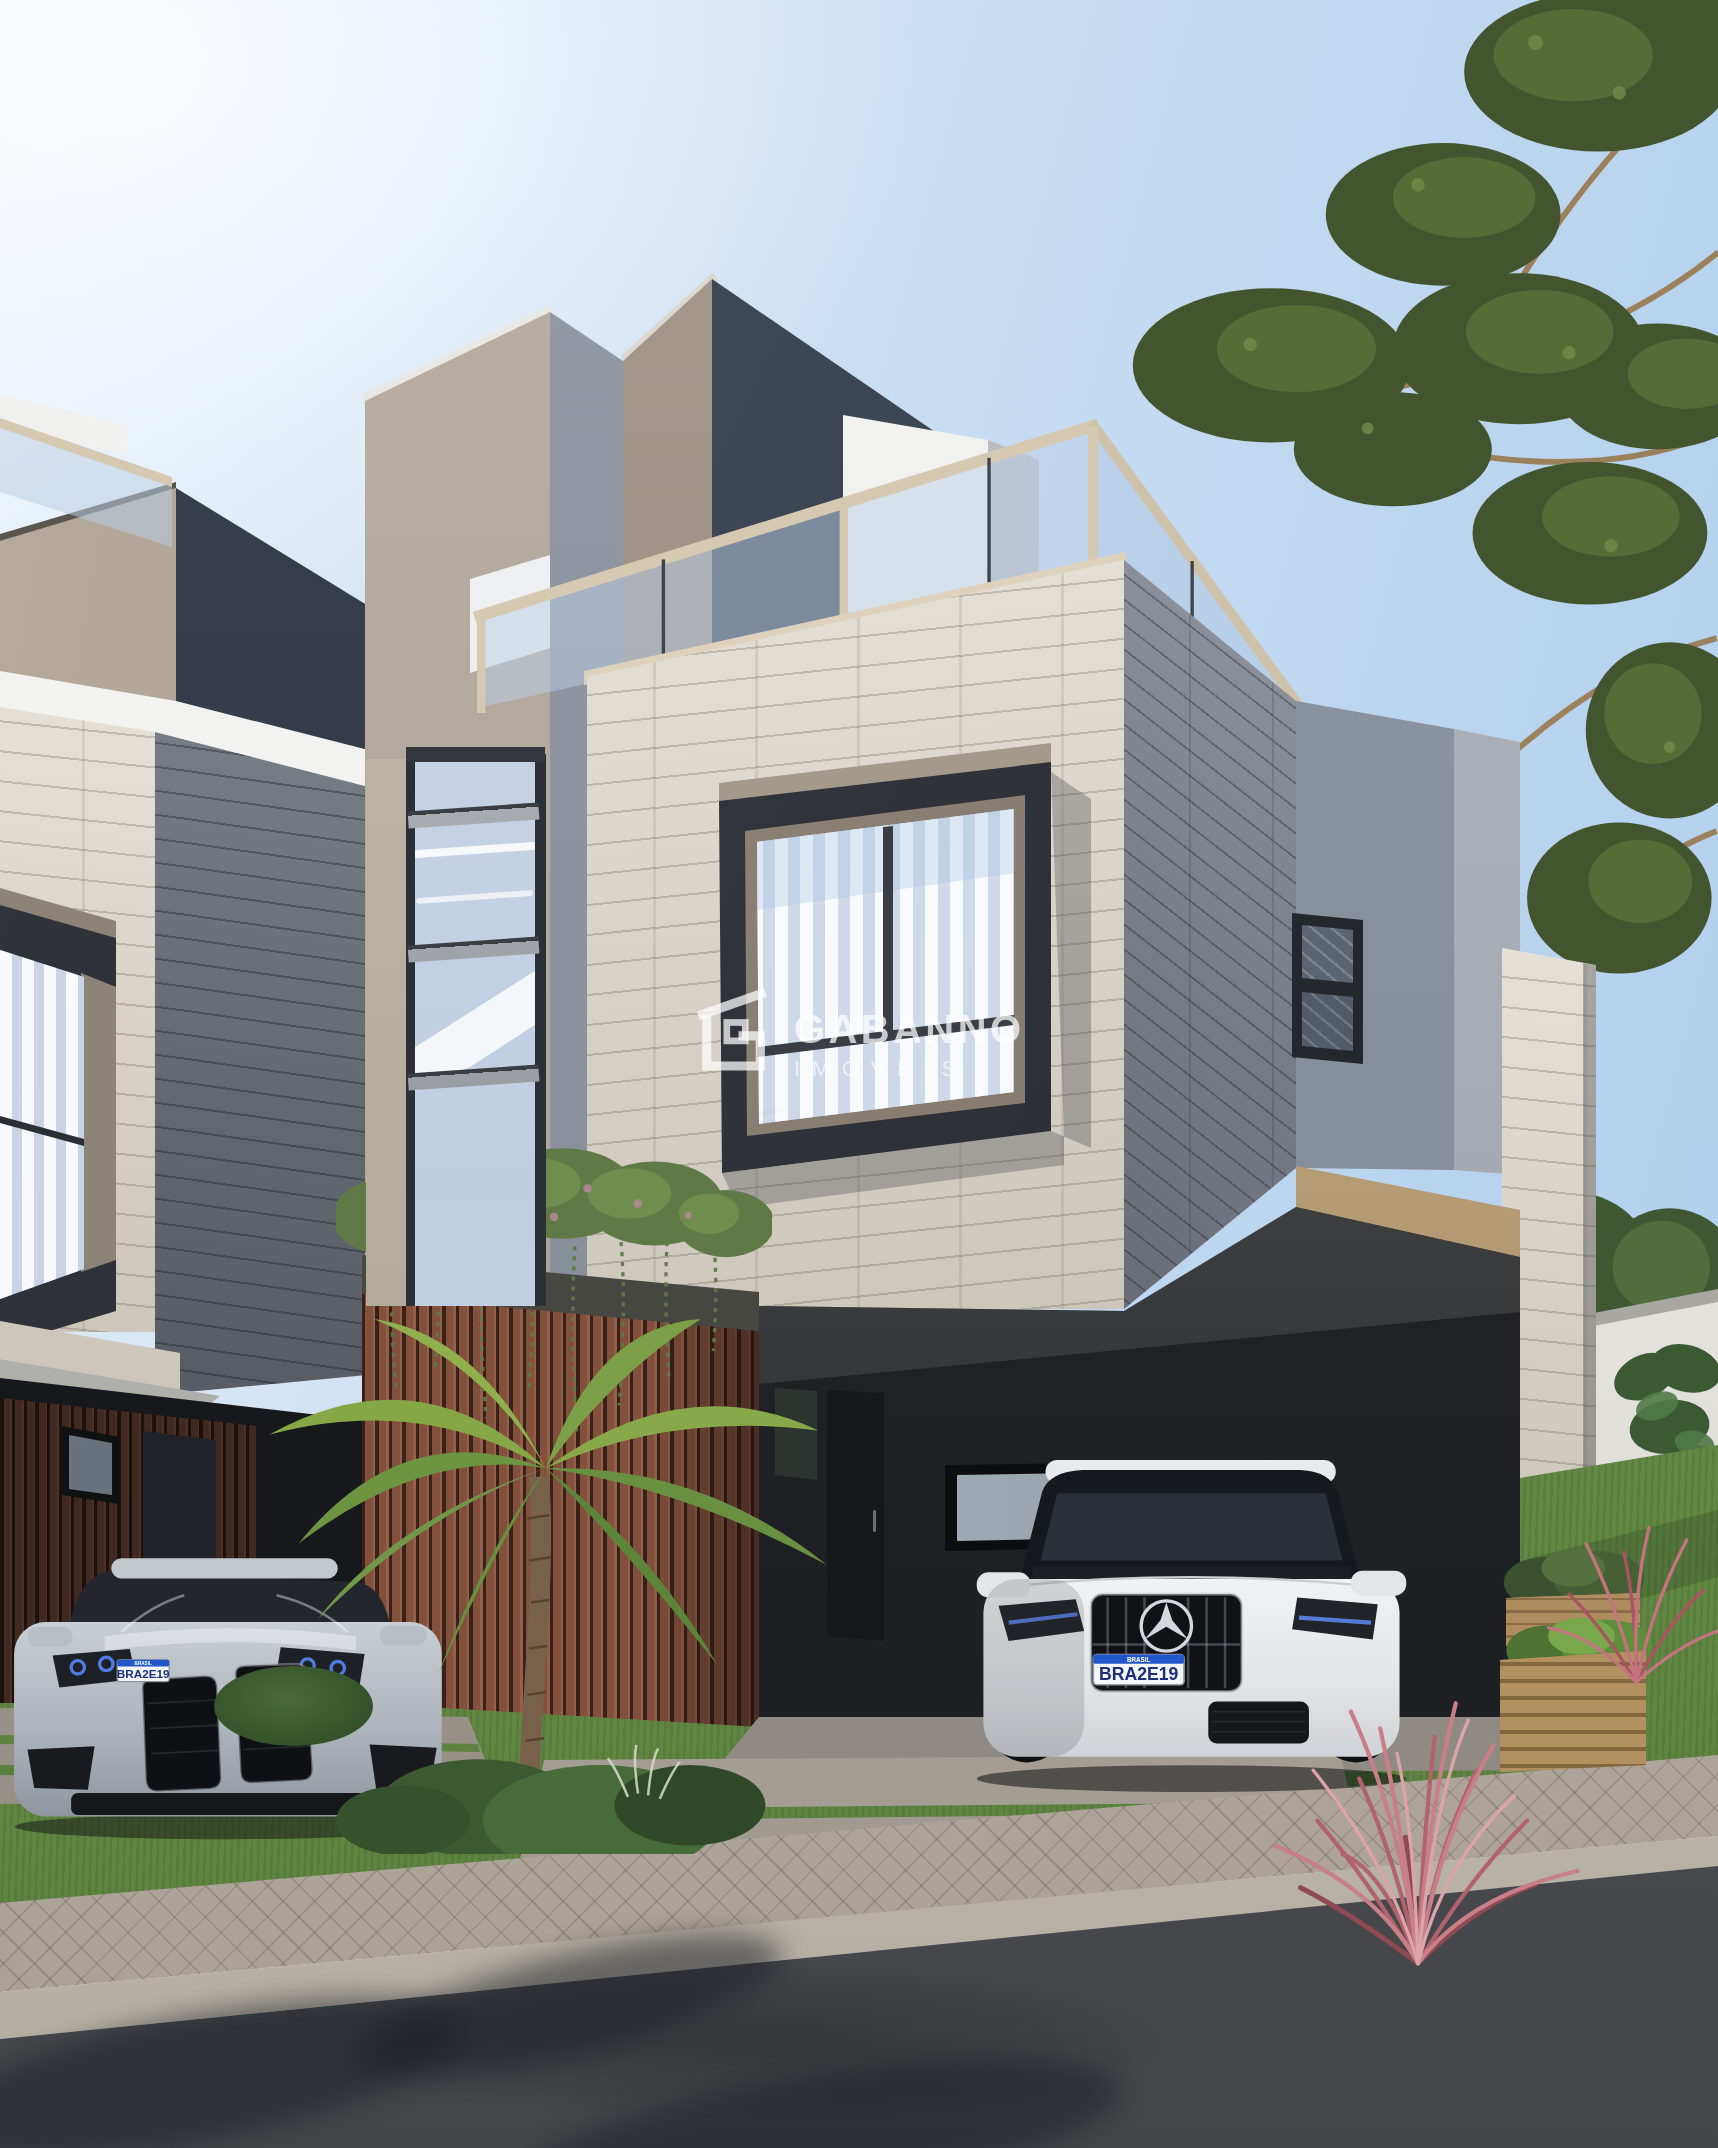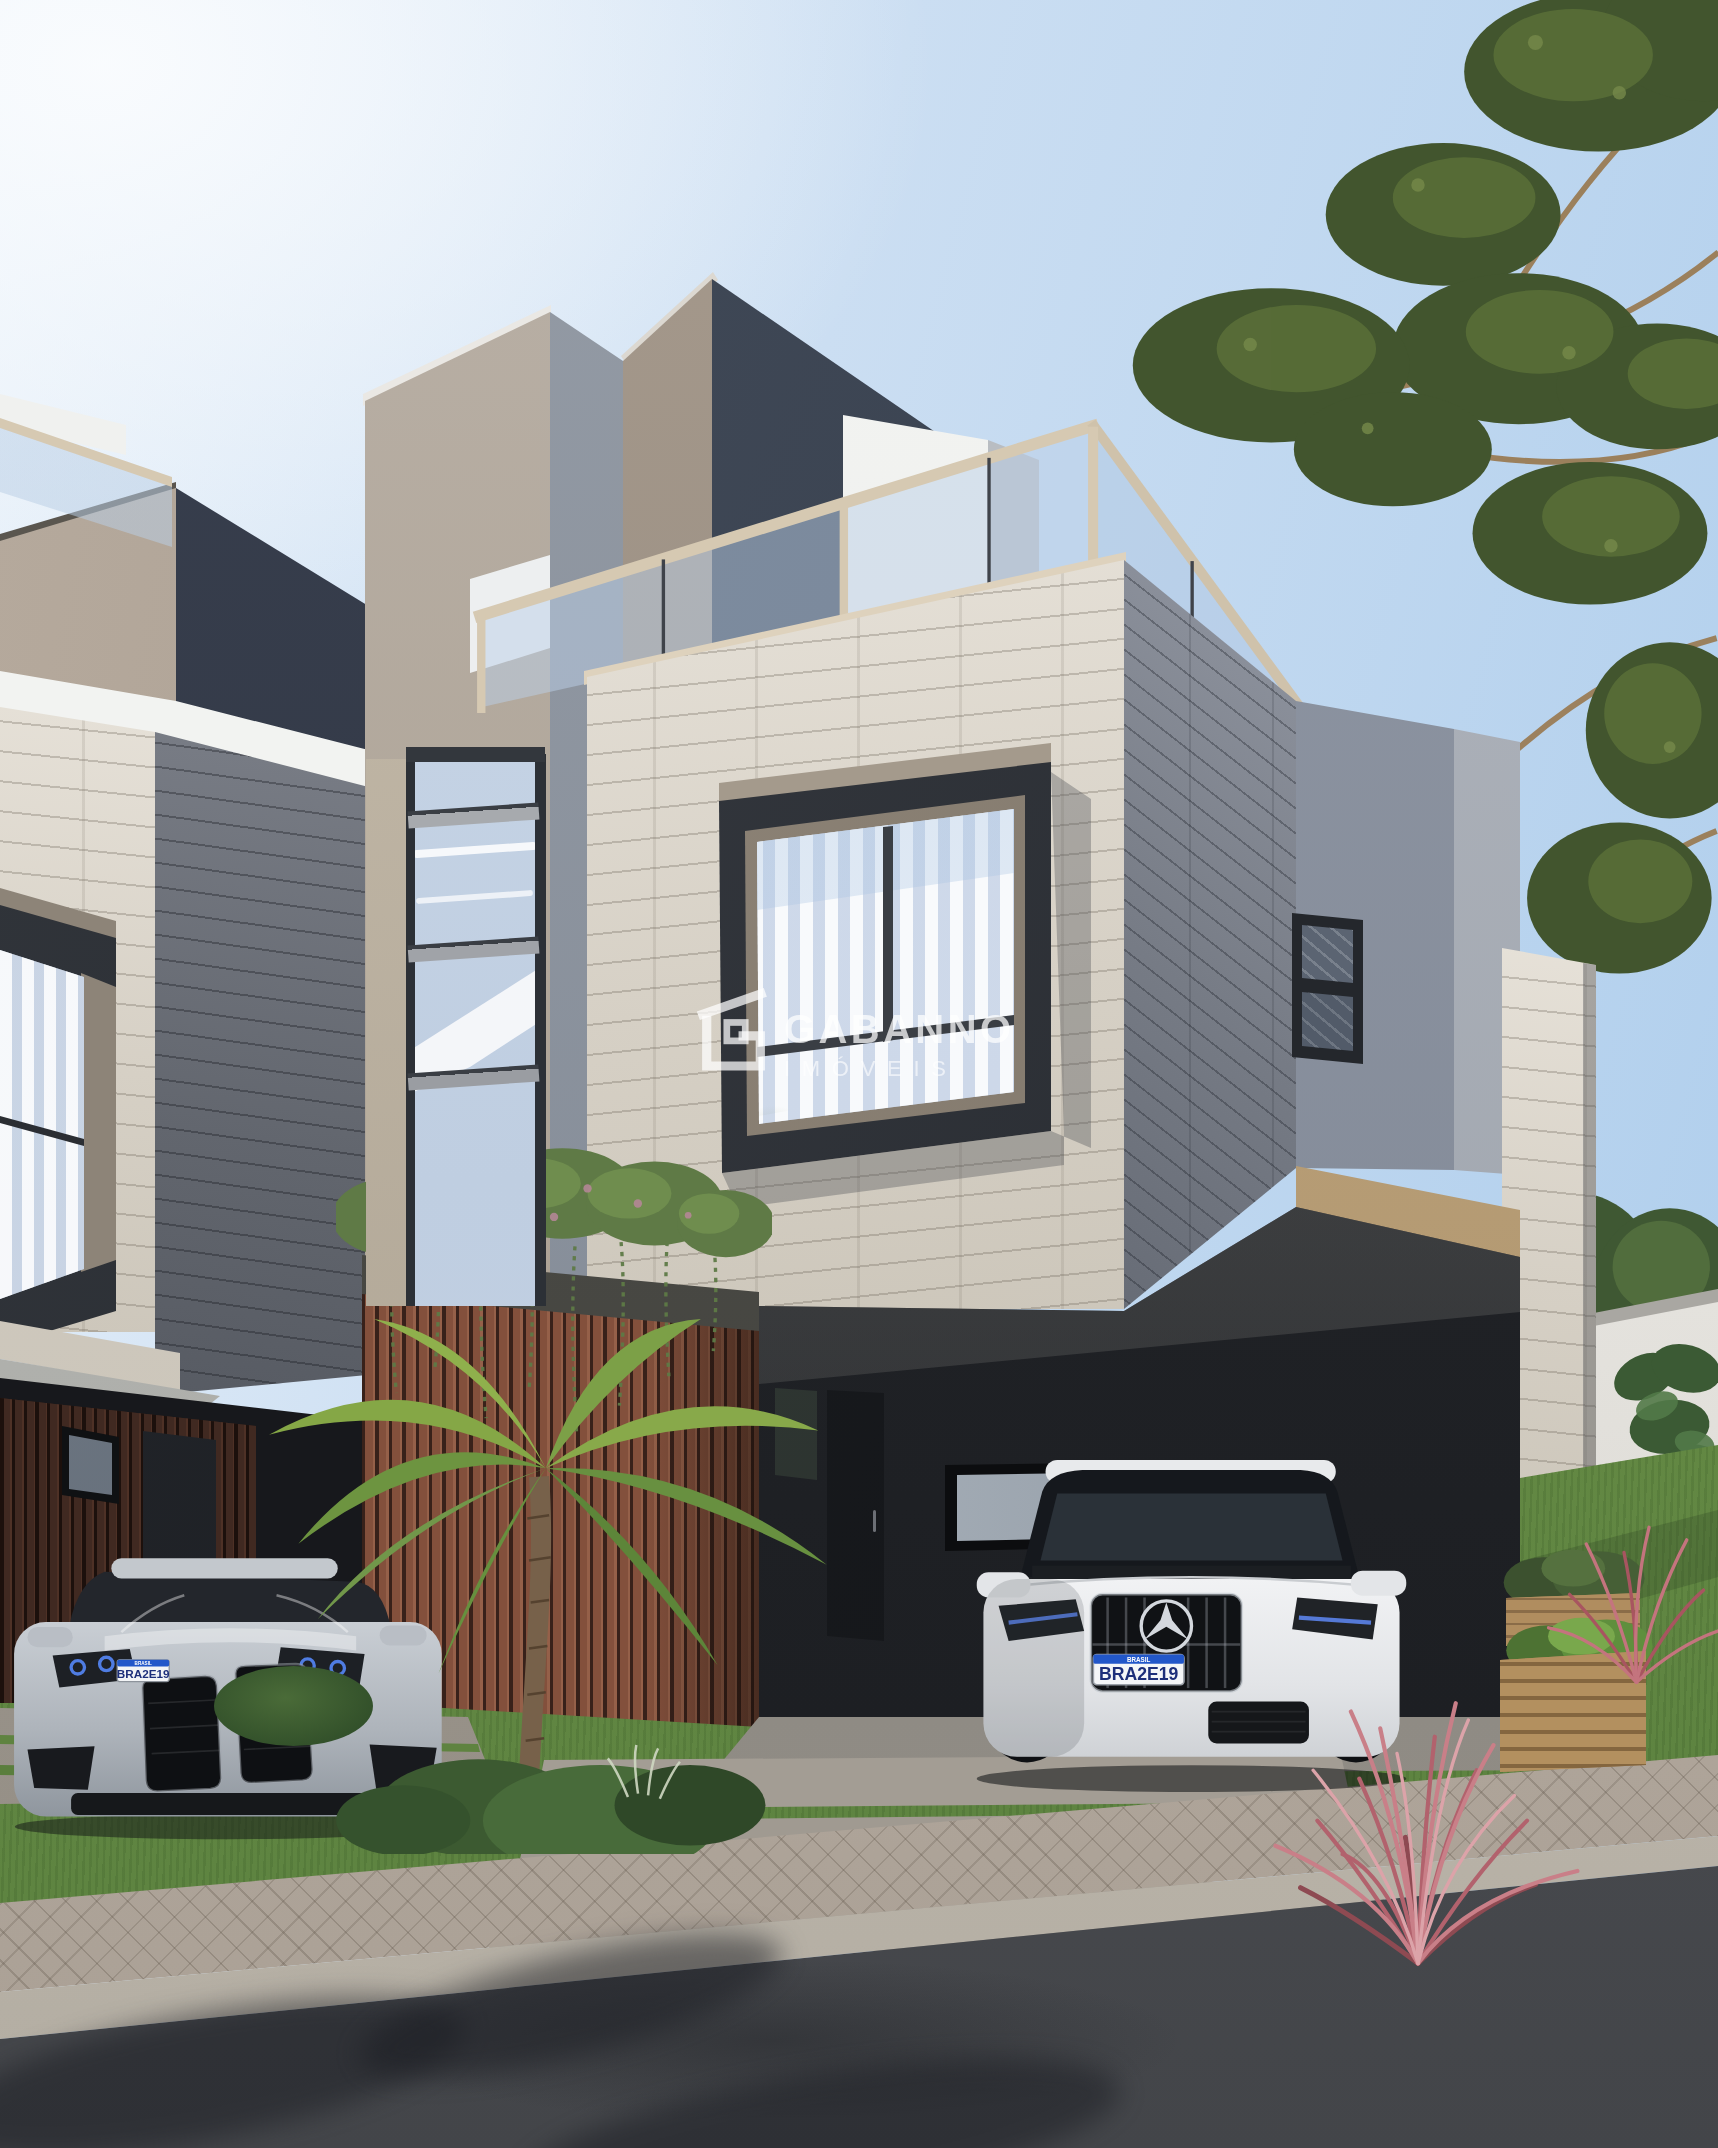--- a/index.html
+++ b/index.html
@@ -35,21 +35,21 @@
   .paverTex{background:
       repeating-linear-gradient(45deg, rgba(92,82,70,.28) 0 1.7px, transparent 1.7px 22px),
       repeating-linear-gradient(-45deg, rgba(92,82,70,.22) 0 1.7px, transparent 1.7px 22px),
       linear-gradient(180deg,#c0b6ab,#aaa095);}
   .roadTex{background:
       radial-gradient(503px 101px at 15% 85%, rgba(28,30,34,.45), transparent 70%),
       radial-gradient(587px 117px at 45% 95%, rgba(28,30,34,.40), transparent 70%),
       linear-gradient(180deg,#5d5f64 0%,#4c4e53 55%,#434549 100%);}
   .shadowBlob{border-radius:50%;filter:blur(13.4px);background:rgba(26,28,33,.5);}
   
-  .wm{display:flex;align-items:flex-start;gap:17px;color:rgba(255,255,255,.72);}
+  .wm{display:flex;align-items:flex-start;gap:27px;color:rgba(255,255,255,.72);}
   .wm-texts{display:flex;flex-direction:column;}
   .wm-brand{font-size:40px;font-weight:bold;letter-spacing:3.4px;line-height:1;margin-top:22px;}
   .wm-sub{font-size:22px;letter-spacing:11.7px;margin-top:6.7px;color:rgba(255,255,255,.62);}
 </style>
 </head>
 <body>
 
 <div class="stage">
 
   <svg class="abs" style="left:1116px;top:-8.4px" width="604" height="1074" viewBox="0 0 720 1280">

